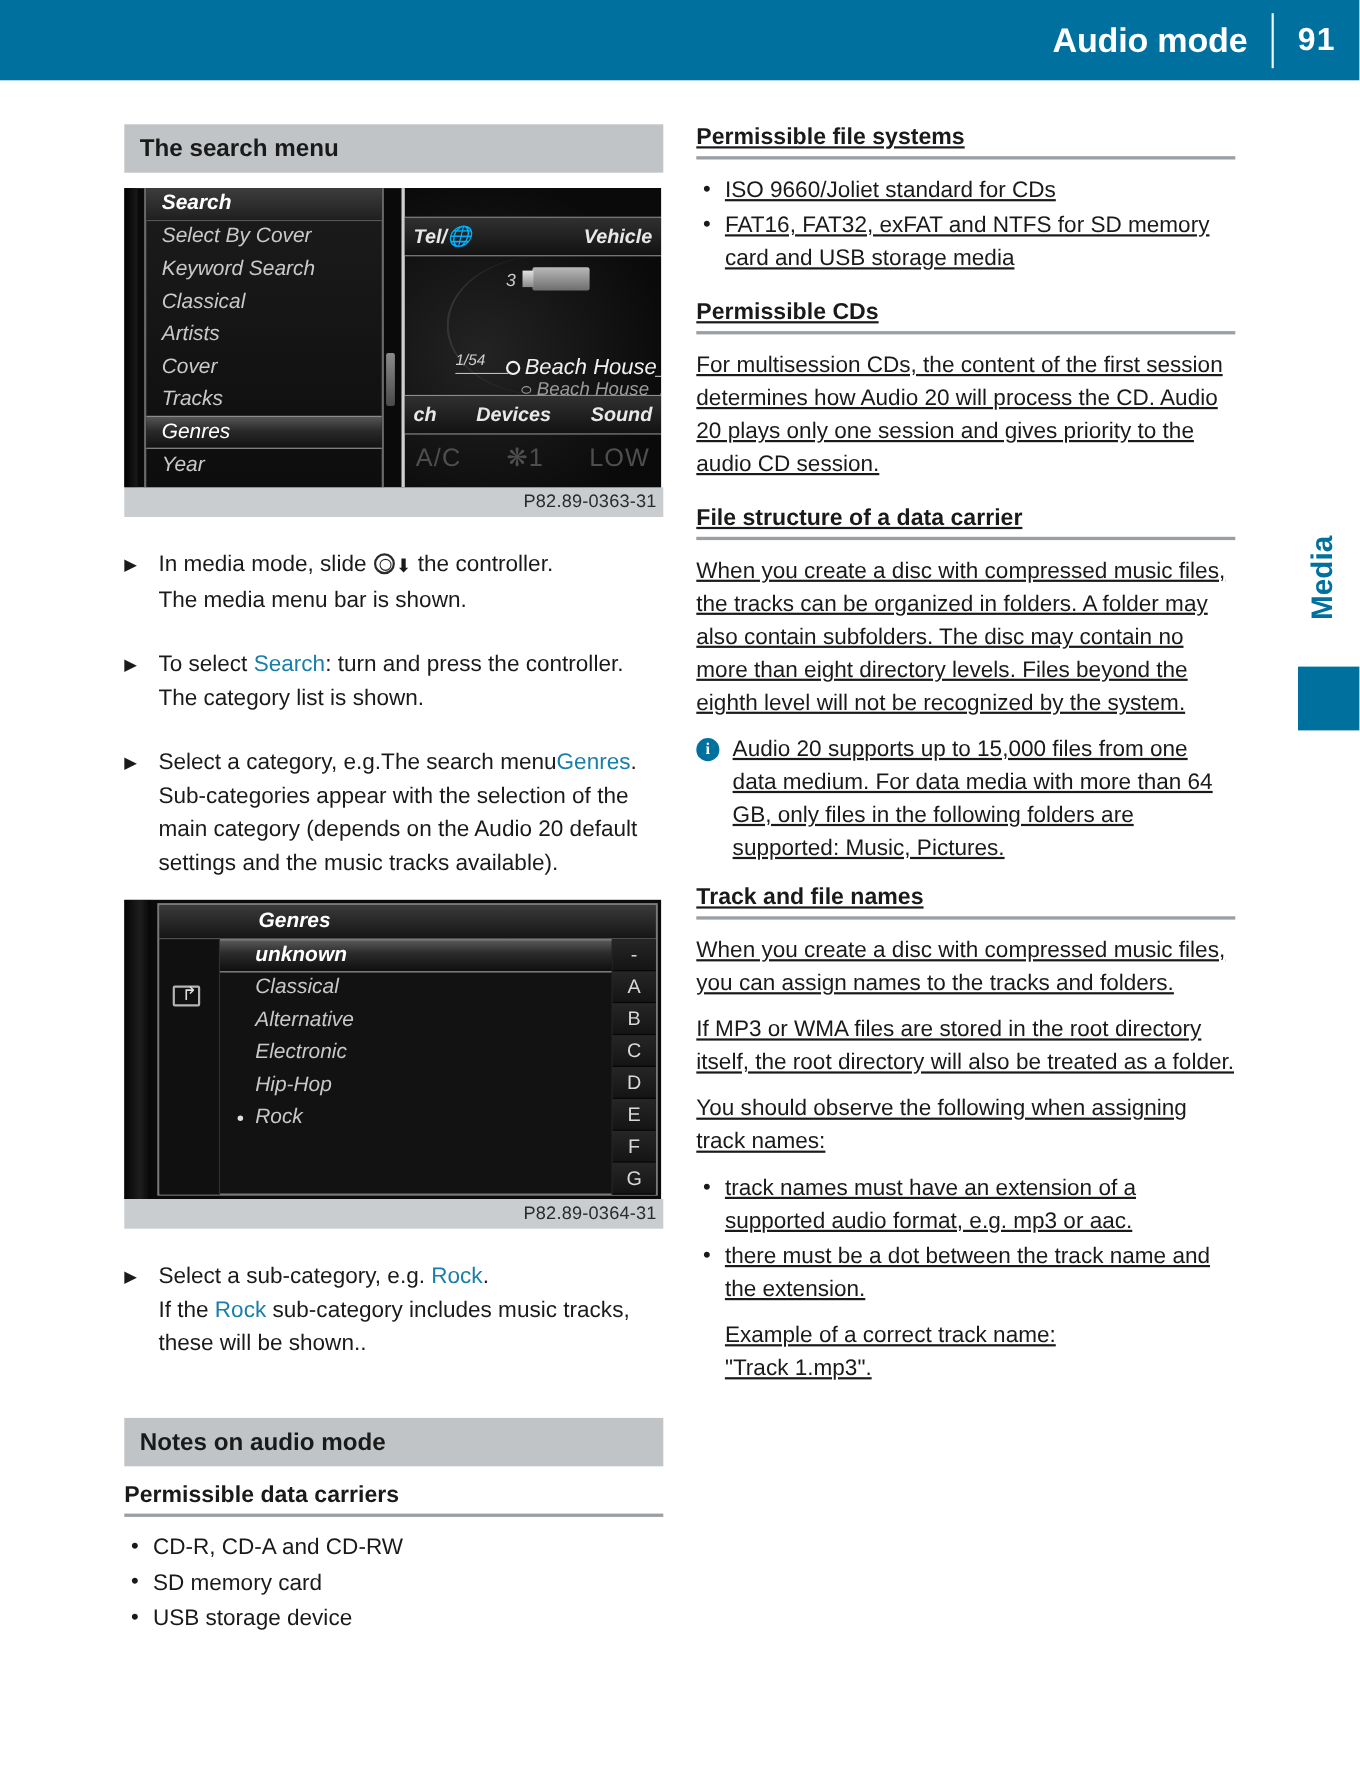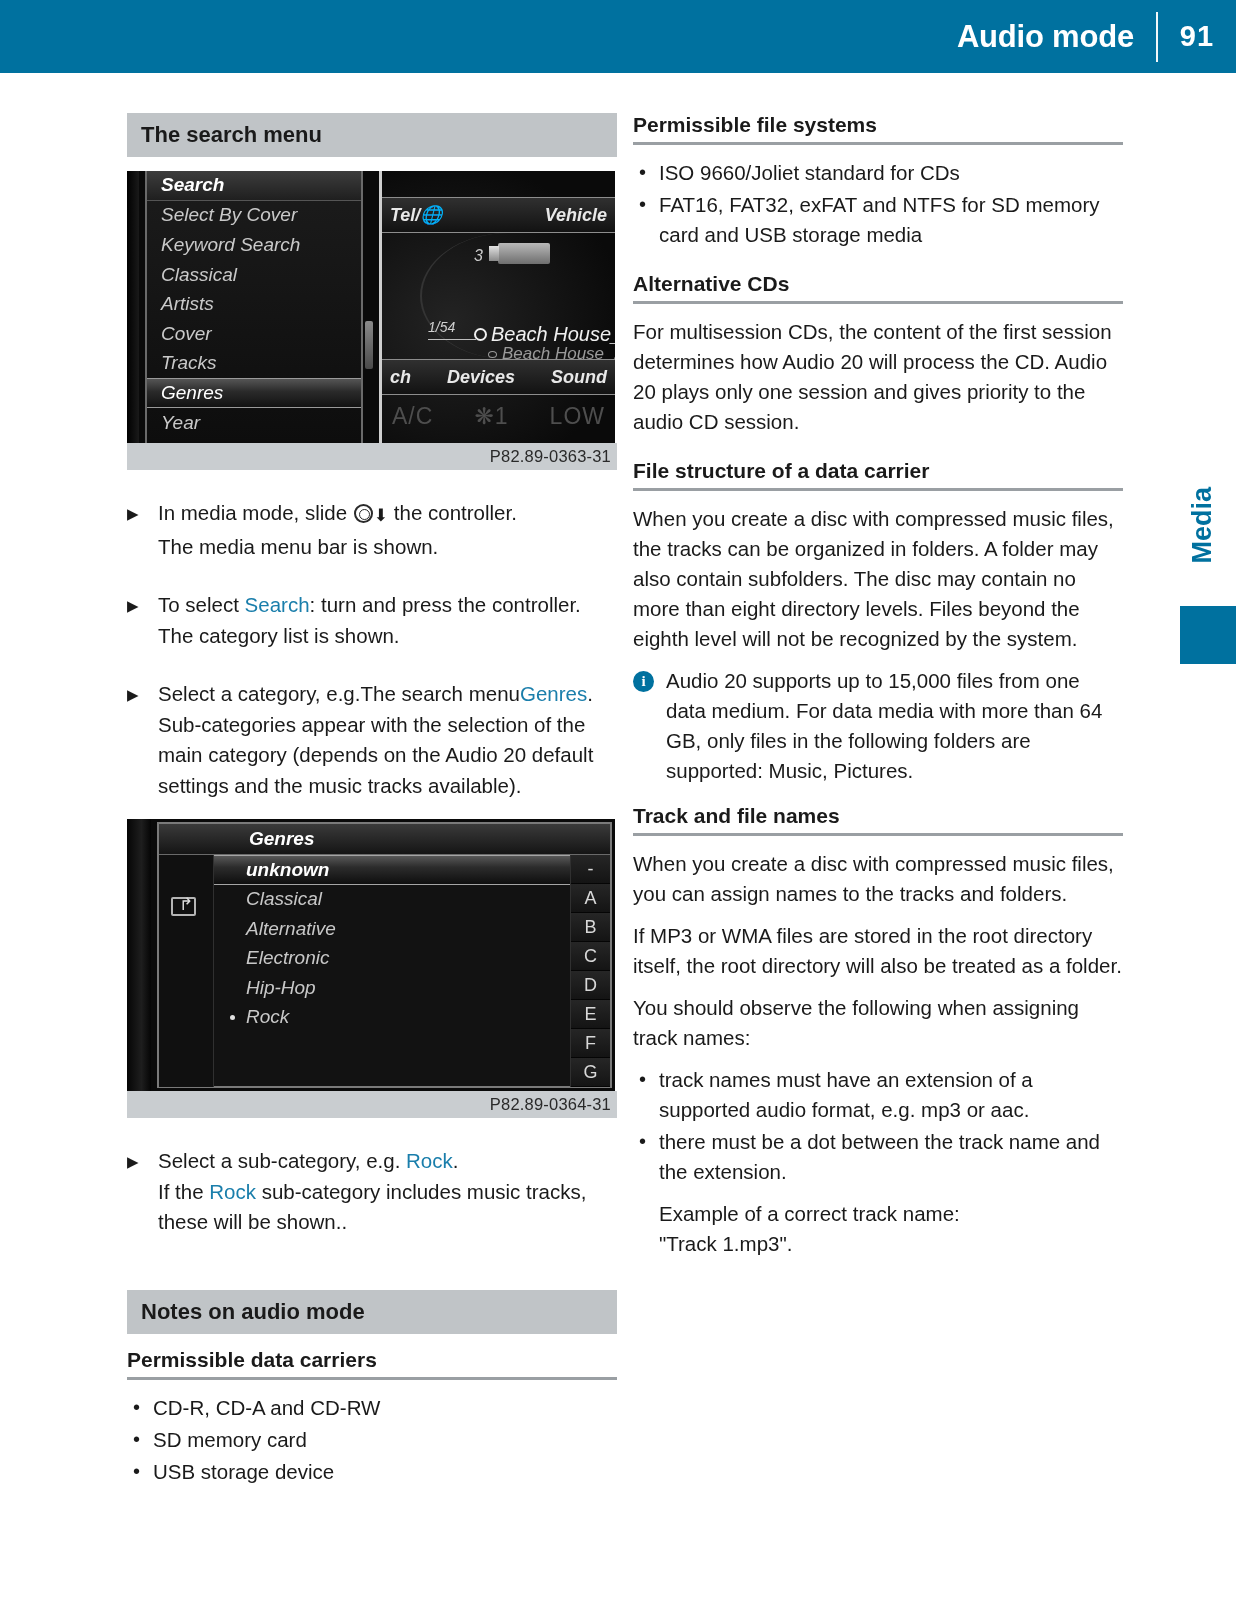--- a/index.html
+++ b/index.html
@@ -45,22 +45,22 @@
   .media-tab-block {
     position: absolute; right: 0px; top: 606px;
     width: 56px; height: 58px;
     background: #00719f;
   }
 
   
   .col {
     position: absolute; top: 113px; width: 490px;
   }
-  .col-left  { left: 127px; }
-  .col-right { left: 633px; }
+  .col-left  { left: 113px; }
+  .col-right { left: 633px; text-decoration: underline; }
 
   
   .band {
     background: #c0c4c7;
     padding: 9px 0 9px 14px;
     font-size: 22px; font-weight: bold; color: #1a1a1a;
     margin-bottom: 14px;
   }
 
   
@@ -453,21 +453,21 @@
 
   <div class="col col-right">
 
     <div class="subhead">Permissible file systems</div>
     <div class="rule"></div>
     <ul class="bullets">
       <li>ISO 9660/Joliet standard for CDs</li>
       <li>FAT16, FAT32, exFAT and NTFS for SD memory card and USB storage media</li>
     </ul>
 
-    <div class="subhead" style="margin-top:22px">Alternative CDs</div>
+    <div class="subhead" style="margin-top:22px">Permissible CDs</div>
     <div class="rule"></div>
     <p class="body">For multisession CDs, the content of the first session determines how Audio 20 will process the CD. Audio 20 plays only one session and gives priority to the audio CD session.</p>
 
     <div class="subhead" style="margin-top:22px">File structure of a data carrier</div>
     <div class="rule"></div>
     <p class="body">When you create a disc with compressed music files, the tracks can be organized in folders. A folder may also contain subfolders. The disc may contain no more than eight directory levels. Files beyond the eighth level will not be recognized by the system.</p>
 
     <div class="note">
       <div class="info-icon">i</div>
       <p>Audio 20 supports up to 15,000 files from one data medium. For data media with more than 64 GB, only files in the following folders are supported: Music, Pictures.</p>

